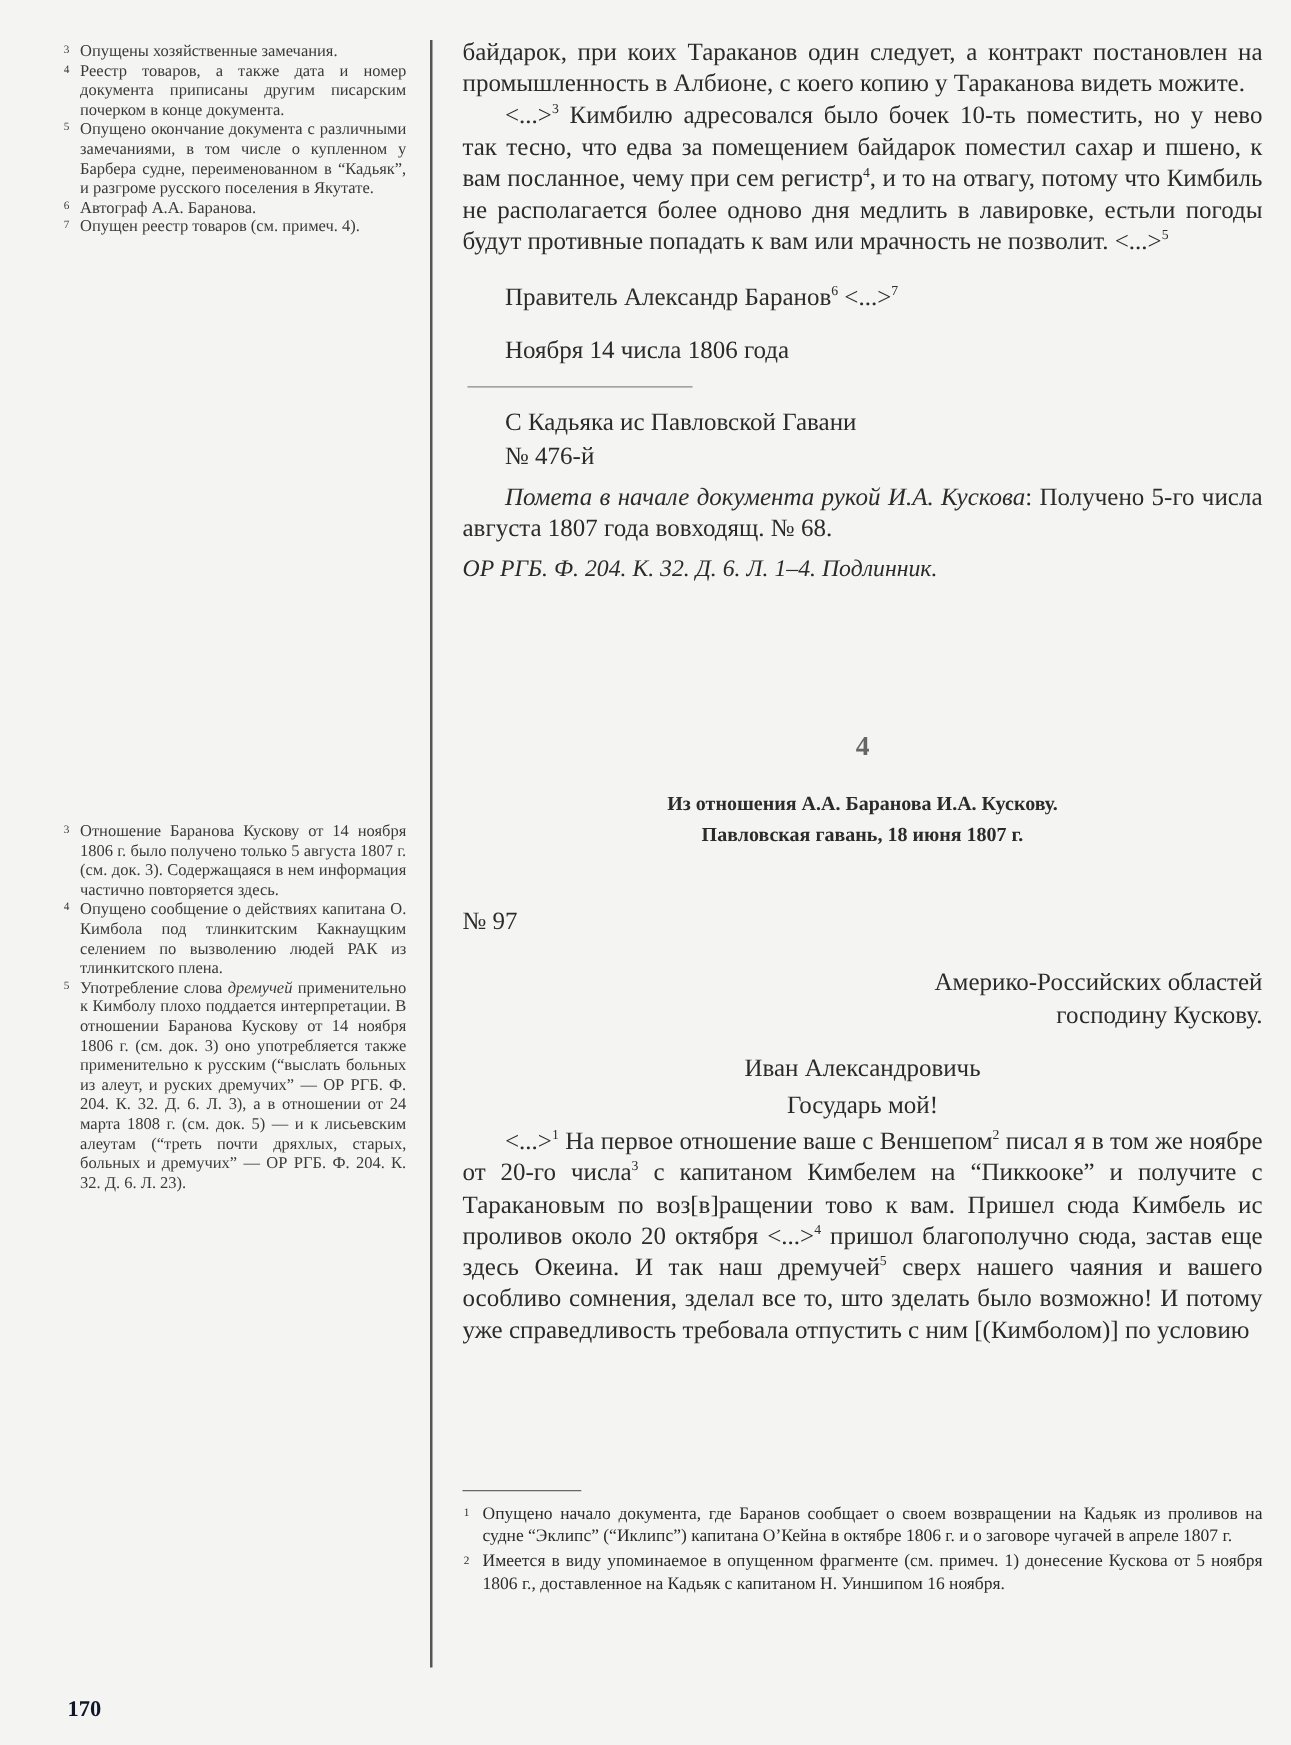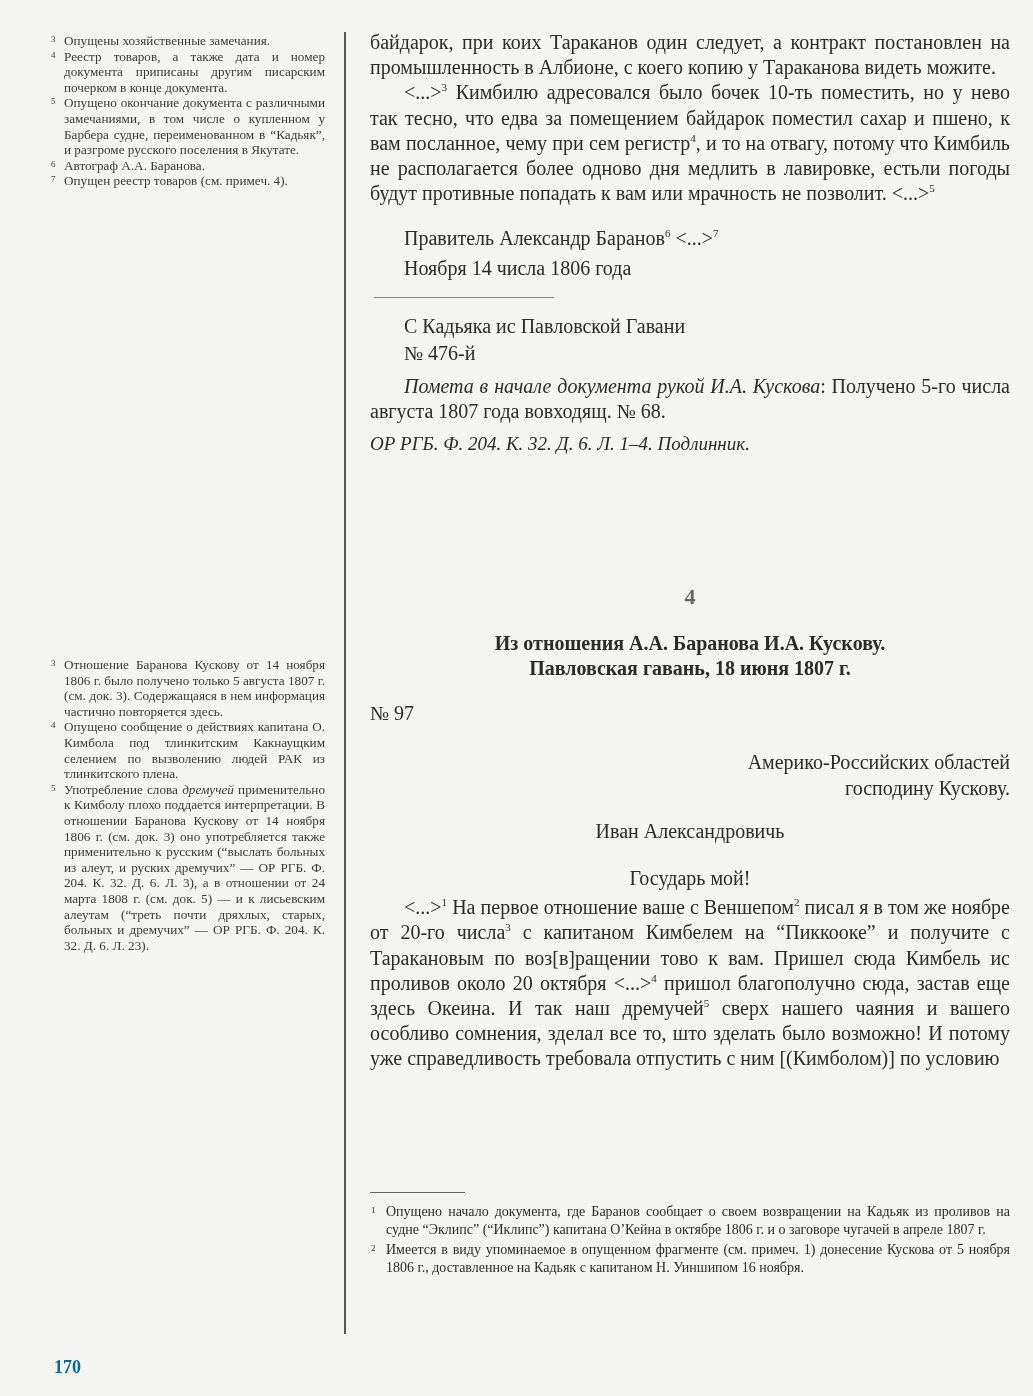--- a/index.html
+++ b/index.html
@@ -23,26 +23,26 @@
 
   
   .main { position: absolute; left: 370px; width: 640px; font-size: 20px; line-height: 25.2px; color: #2b2b2b; }
   .para { text-align: justify; }
   .indent { text-indent: 34px; }
   .ref { font-size: 11px; vertical-align: super; line-height: 0; }
   .sig { padding-left: 34px; }
   .short-rule { width: 180px; height: 1px; background: #888; margin: 0 0 0 2px; }
   .archive { font-style: italic; font-size: 19px; }
   .docnum { text-align: center; font-weight: bold; font-size: 22px; color: #666; }
-  .doctitle { text-align: center; font-weight: bold; font-size: 20px; line-height: 25px; }
+  .doctitle { text-align: center; font-weight: bold; font-size: 16px; line-height: 25px; }
   .right { text-align: right; }
   .center { text-align: center; }
   .fn-rule { width: 95px; height: 1px; background: #666; }
   .fn { position: relative; padding-left: 16px; font-size: 14px; line-height: 17.5px; text-align: justify; }
-  .pagenum { position: absolute; left: 54px; top: 1357px; font-weight: bold; font-size: 18px; color: #0369a1; }
+  .pagenum { position: absolute; left: 54px; top: 1357px; font-weight: bold; font-size: 18px; color: #0f172a; }
 </style>
 </head>
 <body>
 
 <div class="page">
 
   <div class="divider-v"></div>
 
   <div class="margin margin-top">
     <div class="note"><sup>3</sup><span>Опущены хозяйственные замечания.</span></div>
@@ -55,42 +55,42 @@
   <div class="margin margin-bottom">
     <div class="note"><sup>3</sup><span>Отношение Баранова Кускову от 14 ноября 1806 г. было получено только 5 августа 1807 г. (см. док. 3). Содержащаяся в нем информация частично повторяется здесь.</span></div>
     <div class="note"><sup>4</sup><span>Опущено сообщение о действиях капитана О. Кимбола под тлинкитским Какнаущким селением по вызволению людей РАК из тлинкитского плена.</span></div>
     <div class="note"><sup>5</sup><span>Употребление слова </span><i>дремучей</i><span> применительно к Кимболу плохо поддается интерпретации. В отношении Баранова Кускову от 14 ноября 1806 г. (см. док. 3) оно употребляется также применительно к русским (“выслать больных из алеут, и руских дремучих” — ОР РГБ. Ф. 204. К. 32. Д. 6. Л. 3), а в отношении от 24 марта 1808 г. (см. док. 5) — и к лисьевским алеутам (“треть почти дряхлых, старых, больных и дремучих” — ОР РГБ. Ф. 204. К. 32. Д. 6. Л. 23).</span></div>
   </div>
 
   <div class="main" style="top:30px;">
     <div class="para">байдарок, при коих Тараканов один следует, а контракт постановлен на промышленность в Албионе, с коего копию у Тараканова видеть можите.</div>
     <div class="para indent"><span>&lt;...&gt;</span><span class="ref">3</span><span> Кимбилю адресовался было бочек 10-ть поместить, но у нево так тесно, что едва за помещением байдарок поместил сахар и пшено, к вам посланное, чему при сем регистр</span><span class="ref">4</span><span>, и то на отвагу, потому что Кимбиль не располагается более одново дня медлить в лавировке, естьли погоды будут противные попадать к вам или мрачность не позволит. &lt;...&gt;</span><span class="ref">5</span></div>
     <div class="sig" style="margin-top:20px;"><span>Правитель Александр Баранов</span><span class="ref">6</span><span> &lt;...&gt;</span><span class="ref">7</span></div>
-    <div class="sig" style="margin-top:4px;">Ноября 14 числа 1806 года</div>
+    <div class="sig" style="margin-top:16px;">Ноября 14 числа 1806 года</div>
     <div class="short-rule" style="margin-top:16px; margin-left:4px;"></div>
     <div class="sig" style="margin-top:16px;">С Кадьяка ис Павловской Гавани</div>
     <div class="sig" style="margin-top:2px;">№ 476-й</div>
     <div class="para indent" style="margin-top:8px;"><i>Помета в начале документа рукой И.А. Кускова</i><span>: Получено 5-го числа августа 1807 года вовходящ. № 68.</span></div>
     <div class="archive" style="margin-top:6px;">ОР РГБ. Ф. 204. К. 32. Д. 6. Л. 1–4. Подлинник.</div>
   </div>
 
   <div class="main" style="top:584px;">
     <div class="docnum">4</div>
     <div class="doctitle" style="margin-top:22px;">
       <div>Из отношения А.А. Баранова И.А. Кускову.</div>
       <div>Павловская гавань, 18 июня 1807 г.</div>
     </div>
-    <div style="margin-top:20px;">№ 97</div>
+    <div style="margin-top:44px;">№ 97</div>
     <div class="right" style="margin-top:24px;">
       <div>Америко-Российских областей</div>
       <div>господину Кускову.</div>
     </div>
     <div class="center" style="margin-top:18px;">
       <div>Иван Александровичь</div>
-      <div style="margin-top:22px;">Государь мой!</div>
+      <div style="margin-top:4px;">Государь мой!</div>
     </div>
     <div class="para indent" style="margin-top:4px;"><span>&lt;...&gt;</span><span class="ref">1</span><span> На первое отношение ваше с Веншепом</span><span class="ref">2</span><span> писал я в том же ноябре от 20-го числа</span><span class="ref">3</span><span> с капитаном Кимбелем на “Пиккооке” и получите с Таракановым по воз[в]ращении тово к вам. Пришел сюда Кимбель ис проливов около 20 октября &lt;...&gt;</span><span class="ref">4</span><span> пришол благополучно сюда, застав еще здесь Океина. И так наш дремучей</span><span class="ref">5</span><span> сверх нашего чаяния и вашего особливо сомнения, зделал все то, што зделать было возможно! И потому уже справедливость требовала отпустить с ним [(Кимболом)] по условию</span></div>
   </div>
 
   <div class="main" style="top:1192px;">
     <div class="fn-rule"></div>
     <div class="fn" style="margin-top:10px;"><sup>1</sup><span>Опущено начало документа, где Баранов сообщает о своем возвращении на Кадьяк из проливов на судне “Эклипс” (“Иклипс”) капитана О’Кейна в октябре 1806 г. и о заговоре чугачей в апреле 1807 г.</span></div>
     <div class="fn" style="margin-top:3px;"><sup>2</sup><span>Имеется в виду упоминаемое в опущенном фрагменте (см. примеч. 1) донесение Кускова от 5 ноября 1806 г., доставленное на Кадьяк с капитаном Н. Уиншипом 16 ноября.</span></div>
   </div>
 

